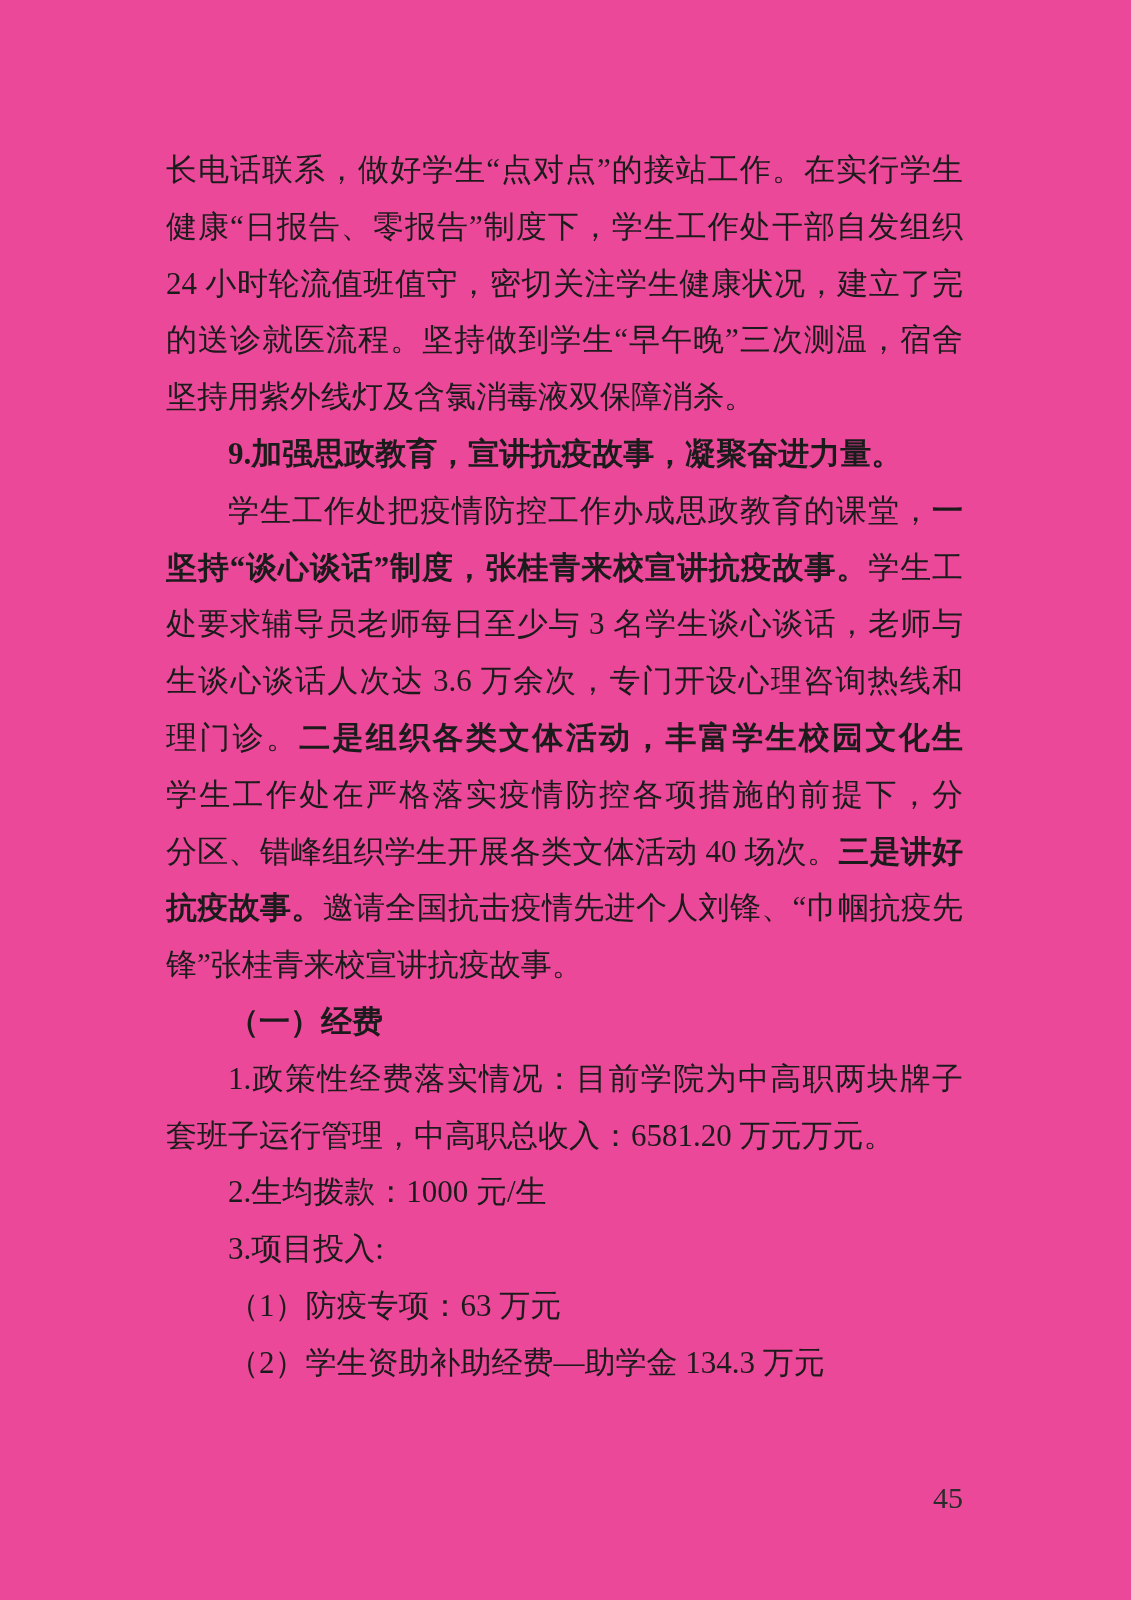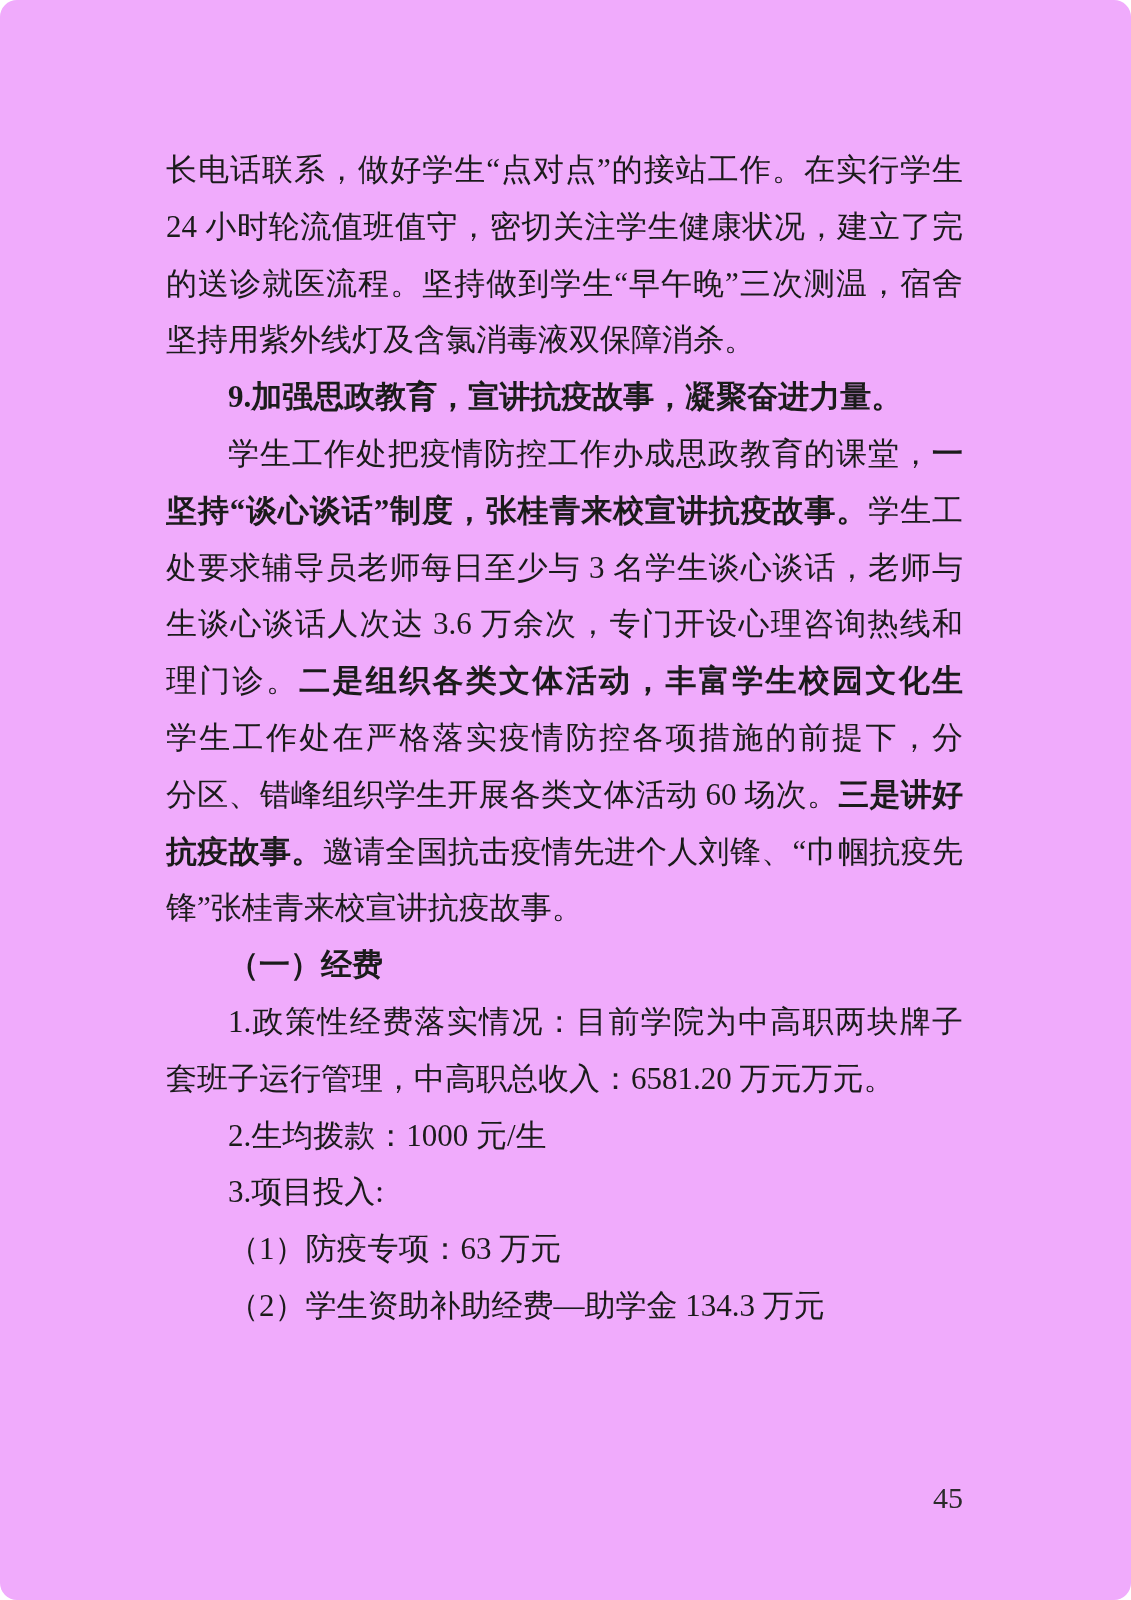--- a/index.html
+++ b/index.html
@@ -4,25 +4,24 @@
 <style>
   html, body {
     margin: 0;
     padding: 0;
     background: #ffffff;
   }
   .page {
     position: relative;
     width: 1131px;
     height: 1600px;
-    background: #f0abfc;
+    background: #ec4899;
     font-family: "Liberation Serif", "DejaVu Serif", serif;
     color: #1b1b1b;
     overflow: hidden;
-    border-radius: 17px;
   }
   .content {
     position: absolute;
     left: 166px;
     top: 142px;
     width: 797px;
   }
   .line {
     font-size: 31px;
     line-height: 56.8px;
@@ -55,31 +54,32 @@
     color: #2b2b2b;
     font-family: "Liberation Serif", "DejaVu Serif", serif;
   }
 </style>
 </head>
 <body>
 
 <div class="page">
   <div class="content" id="content">
       <div class="line"><span class="seg">长电话联系，做好学生“点对点”的接站工作。在实行学生</span></div>
+      <div class="line"><span class="seg">健康“日报告、零报告”制度下，学生工作处干部自发组织</span></div>
       <div class="line"><span class="seg">24 小时轮流值班值守，密切关注学生健康状况，建立了完善</span></div>
       <div class="line"><span class="seg">的送诊就医流程。坚持做到学生“早午晚”三次测温，宿舍</span></div>
       <div class="line last"><span class="seg">坚持用紫外线灯及含氯消毒液双保障消杀。</span></div>
       <div class="line indent last"><span class="seg b">9.加强思政教育，宣讲抗疫故事，凝聚奋进力量。</span></div>
       <div class="line indent"><span class="seg">学生工作处把疫情防控工作办成思政教育的课堂，</span><span class="seg b">一是</span></div>
       <div class="line"><span class="seg b">坚持“谈心谈话”制度，张桂青来校宣讲抗疫故事。</span><span class="seg">学生工作</span></div>
       <div class="line"><span class="seg">处要求辅导员老师每日至少与 3 名学生谈心谈话，老师与学</span></div>
       <div class="line"><span class="seg">生谈心谈话人次达 3.6 万余次，专门开设心理咨询热线和心</span></div>
       <div class="line"><span class="seg">理门诊。</span><span class="seg b">二是组织各类文体活动，丰富学生校园文化生活。</span></div>
       <div class="line"><span class="seg">学生工作处在严格落实疫情防控各项措施的前提下，分批、</span></div>
-      <div class="line"><span class="seg">分区、错峰组织学生开展各类文体活动 60 场次。</span><span class="seg b">三是讲好</span></div>
+      <div class="line"><span class="seg">分区、错峰组织学生开展各类文体活动 40 场次。</span><span class="seg b">三是讲好</span></div>
       <div class="line"><span class="seg b">抗疫故事。</span><span class="seg">邀请全国抗击疫情先进个人刘锋、“巾帼抗疫先</span></div>
       <div class="line last"><span class="seg">锋”张桂青来校宣讲抗疫故事。</span></div>
       <div class="line indent last"><span class="seg b">（一）经费</span></div>
       <div class="line indent"><span class="seg">1.政策性经费落实情况：目前学院为中高职两块牌子一</span></div>
       <div class="line last"><span class="seg">套班子运行管理，中高职总收入：6581.20 万元万元。</span></div>
       <div class="line indent last"><span class="seg">2.生均拨款：1000 元/生</span></div>
       <div class="line indent last"><span class="seg">3.项目投入:</span></div>
       <div class="line indent last"><span class="seg">（1）防疫专项：63 万元</span></div>
       <div class="line indent last"><span class="seg">（2）学生资助补助经费—助学金 134.3 万元</span></div>
     </div>

